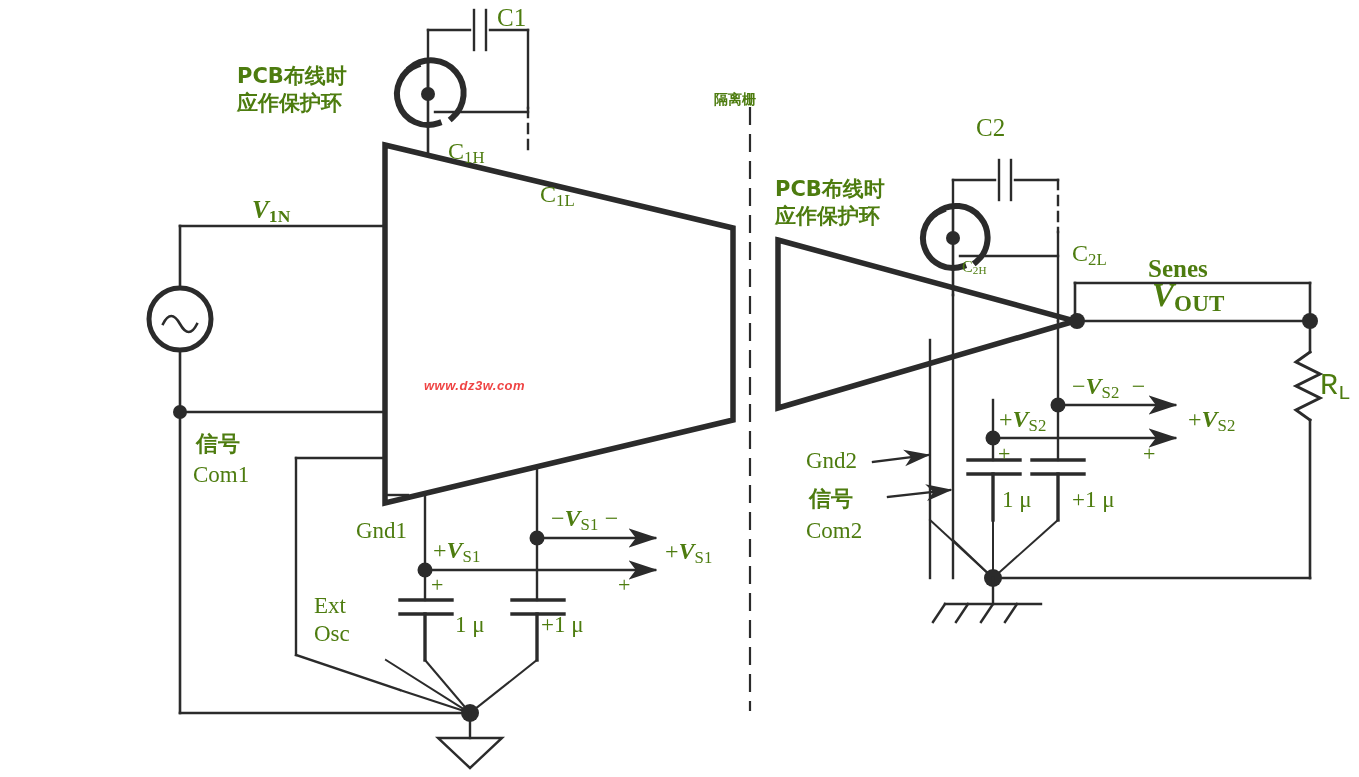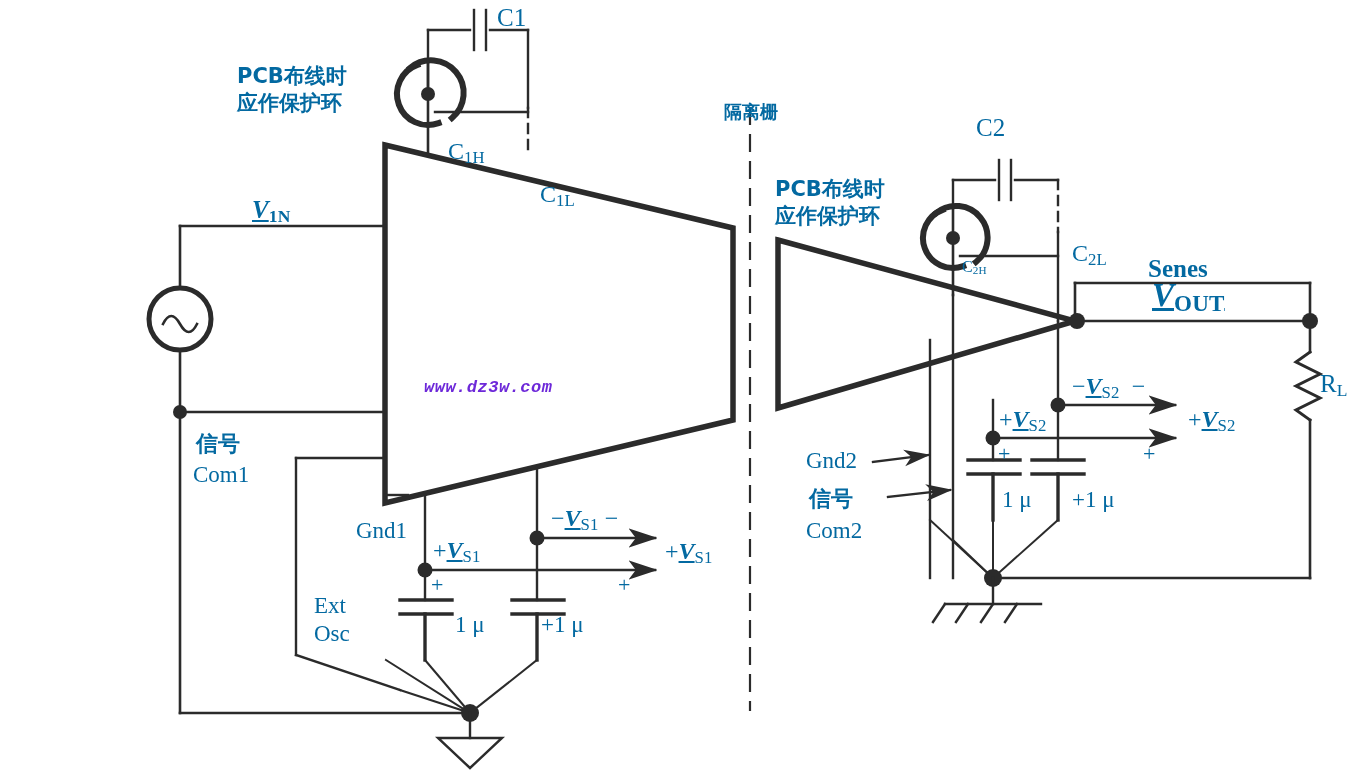--- a/index.html
+++ b/index.html
@@ -1,25 +1,25 @@
 <!DOCTYPE html>
 <html><head>
 <meta charset="utf-8">
 <style>
   html,body{margin:0;padding:0;background:#fff;}
   body{font-family:"Liberation Serif", serif;}
   #stage{position:relative;width:1359px;height:777px;background:#ffffff;overflow:hidden;}
   #svgroot{position:absolute;left:0;top:0;width:1359px;height:777px;}
-  .lbl{position:absolute;color:#0369a1;white-space:pre;line-height:1.12;}
+  .lbl{position:absolute;color:#4d7c0f;white-space:pre;line-height:1.12;}
   .cn{font-family:"DejaVu Sans", sans-serif;font-weight:700;}
   .serif{font-family:"Liberation Serif", serif;}
-  .ital{font-style:italic;font-weight:700;text-decoration:underline;}
+  .ital{font-style:italic;font-weight:700;}
   .sub{font-size:0.70em;vertical-align:-0.22em;letter-spacing:0.2px;}
-  .wm{position:absolute;color:#6d28d9;font-style:italic;font-family:Liberation Mono, monospace;
-      font-size:17px;font-weight:600;letter-spacing:0.5px;}
+  .wm{position:absolute;color:#ef4444;font-style:italic;font-family:Liberation Sans, sans-serif;
+      font-size:13px;font-weight:600;letter-spacing:0.5px;}
 </style>
 </head>
 <body>
 
 <div id="stage">
 
   <svg id="svgroot" viewBox="0 0 1359 777">
     <defs>
       <marker id="ah" markerWidth="12" markerHeight="10" refX="11" refY="5" orient="auto">
         <path d="M0,1 L12,5 L0,9 L3,5 Z" fill="#2b2b2b"></path>
@@ -207,36 +207,36 @@
   <div class="wm" style="left:424px;top:378px;">www.dz3w.com</div>
 
   <div class="lbl serif" style="left:497px;top:4px;font-size:25px;">C1</div>
 
   <div class="lbl cn" style="left:237px;top:65px;font-size:21px;">PCB布线时</div>
   <div class="lbl cn" style="left:237px;top:92px;font-size:21px;">应作保护环</div>
 
   <div class="lbl serif" style="left:448px;top:118px;font-size:24px;margin-top:20px;"><span>C</span><span class="sub">1H</span></div>
   <div class="lbl serif" style="left:540px;top:140px;font-size:24px;margin-top:41px;"><span>C</span><span class="sub">1L</span></div>
 
-  <div class="lbl cn" style="left:714px;top:102px;font-size:18px;margin-left:10px;">隔离栅</div>
+  <div class="lbl cn" style="left:714px;top:92px;font-size:14px;">隔离栅</div>
 
   <div class="lbl serif ital" style="left:252px;top:196px;font-size:25px;"><span>V</span><span class="sub" style="font-style:normal;">1N</span></div>
 
   <div class="lbl serif" style="left:976px;top:114px;font-size:25px;">C2</div>
 
   <div class="lbl cn" style="left:775px;top:178px;font-size:21px;">PCB布线时</div>
   <div class="lbl cn" style="left:775px;top:205px;font-size:21px;">应作保护环</div>
 
   <div class="lbl serif" style="left:1072px;top:240px;font-size:24px;"><span>C</span><span class="sub">2L</span></div>
   <div class="lbl serif" style="left:962px;top:238px;font-size:16px;margin-top:20px;"><span>C</span><span class="sub">2H</span></div>
 
   <div class="lbl serif" style="left:1148px;top:247px;font-size:25px;font-weight:700;margin-top:8px;">Senes</div>
   <div class="lbl serif ital" style="left:1152px;top:277px;font-size:33px;"><span>V</span><span class="sub" style="font-style:normal;">OUT</span></div>
 
-  <div class="lbl serif" style="left:1320px;top:370px;font-size:25px;"><span>R</span><span class="sub">L</span></div>
+  <div class="lbl serif" style="left:1320px;top:370px;font-size:30px;font-family:Liberation Mono, monospace;"><span>R</span><span class="sub">L</span></div>
 
   <div class="lbl cn" style="left:196px;top:432px;font-size:22px;">信号</div>
   <div class="lbl serif" style="left:193px;top:462px;font-size:23px;">Com1</div>
 
   <div class="lbl serif" style="left:319px;top:518px;font-size:23px;margin-left:37px;">Gnd1</div>
   <div class="lbl serif" style="left:314px;top:593px;font-size:23px;">Ext</div>
   <div class="lbl serif" style="left:314px;top:621px;font-size:23px;">Osc</div>
 
   <div class="lbl serif" style="left:551px;top:505px;font-size:24px;"><span>−</span><span class="ital">V</span><span class="sub">S1</span><span>&nbsp;</span><span>−</span></div>
 

